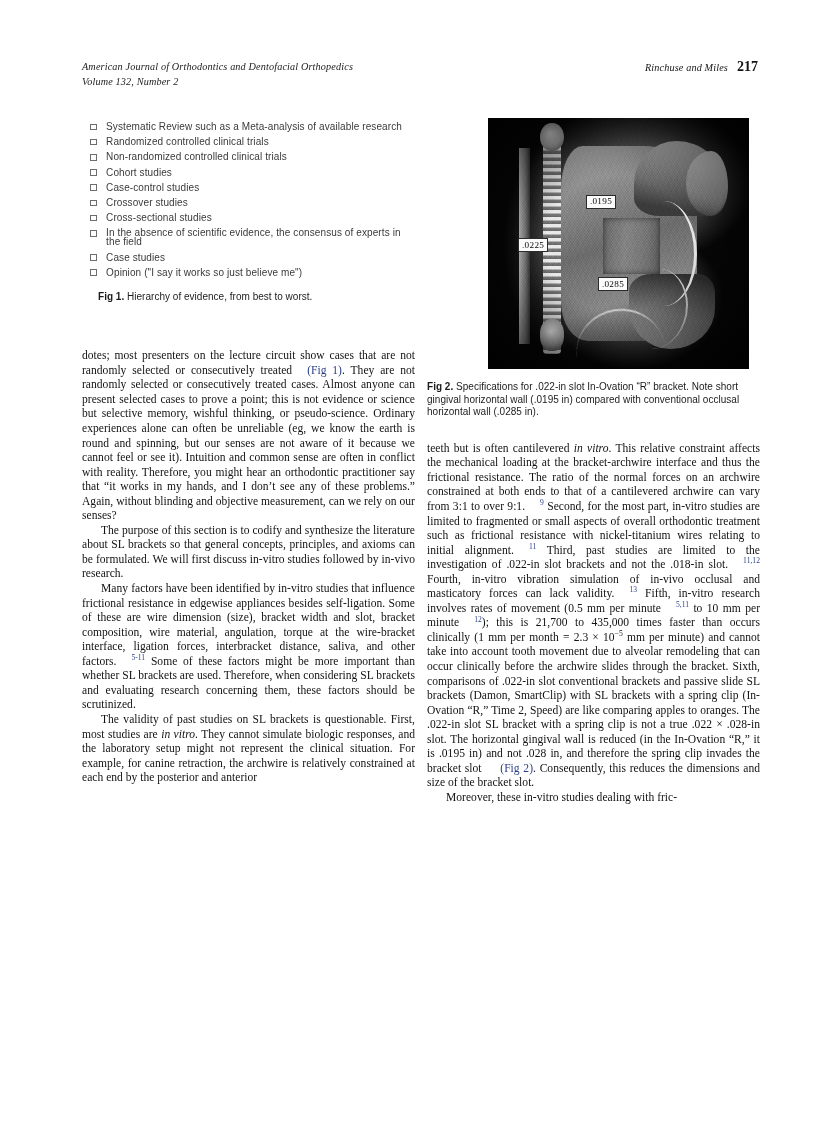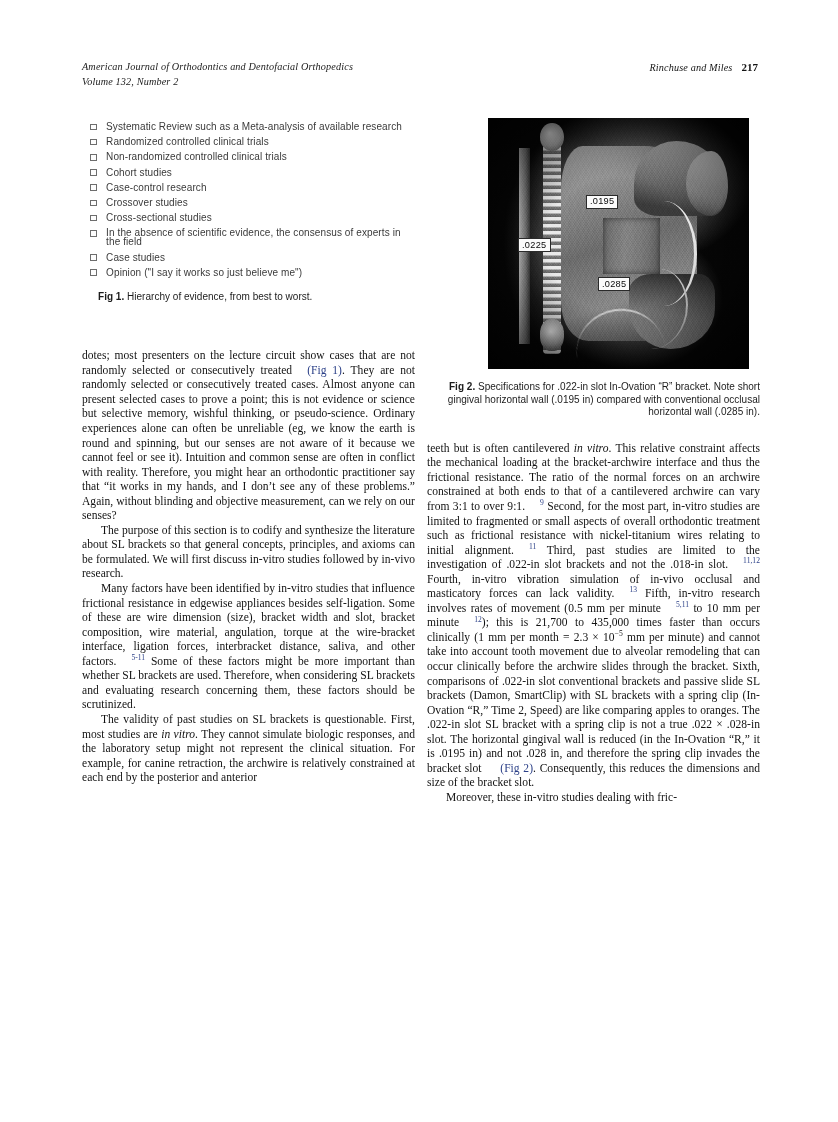--- a/index.html
+++ b/index.html
@@ -52,21 +52,21 @@
     white-space: nowrap;
   }
   .runhead-right .authors {
     font-style: italic;
     letter-spacing: 0.15px;
   }
   .runhead-right .pageno {
     font-weight: bold;
     font-style: normal;
     margin-left: 9px;
-    font-size: 11px;
+    font-size: 14px;
   }
 
   
   .col-left {
     position: absolute;
     left: 82px;
     top: 118px;
     width: 333px;
   }
   .col-right {
@@ -308,33 +308,33 @@
   .mg-vig {
     position: absolute;
     inset: 0;
     background: radial-gradient(ellipse 70% 68% at 50% 50%, rgba(0,0,0,0) 40%, rgba(0,0,0,0.85) 100%);
   }
 
   .mg-label {
     position: absolute;
     background: #fbfbfb;
     color: #0a0a0a;
-    font-family: Liberation Sans, sans-serif;
+    font-family: Liberation Serif, serif;
     font-size: 9.2px;
     line-height: 11px;
     padding: 0.5px 3px;
     border: 0.5px solid #2a2a2a;
     letter-spacing: 0.3px;
     white-space: nowrap;
   }
   .mg-label.l1 { left: 37.5%; top: 30.5%; }
   .mg-label.l2 { left: 11.5%; top: 48.0%; text-align: right; }
   .mg-label.l3 { left: 37.5%; top: 63.5%; margin-left: 12px; }
 
-  .fig2-caption { margin-top: 12px; text-align: right; }
+  .fig2-caption { margin-top: 12px; }
 </style>
 </head>
 <body>
 
 <div class="page">
 
   <div class="runhead">
     <div class="runhead-left">
       <span>American Journal of Orthodontics and Dentofacial Orthopedics</span>
       <span>Volume 132, Number 2</span>
@@ -358,21 +358,21 @@
       <div class="ev-item">
         <span class="ev-bullet"></span>
         <span class="ev-text">Non-randomized controlled clinical trials</span>
       </div>
       <div class="ev-item">
         <span class="ev-bullet"></span>
         <span class="ev-text">Cohort studies</span>
       </div>
       <div class="ev-item">
         <span class="ev-bullet"></span>
-        <span class="ev-text">Case-control research</span>
+        <span class="ev-text">Case-control studies</span>
       </div>
       <div class="ev-item">
         <span class="ev-bullet"></span>
         <span class="ev-text">Crossover studies</span>
       </div>
       <div class="ev-item">
         <span class="ev-bullet"></span>
         <span class="ev-text">Cross-sectional studies</span>
       </div>
       <div class="ev-item">

